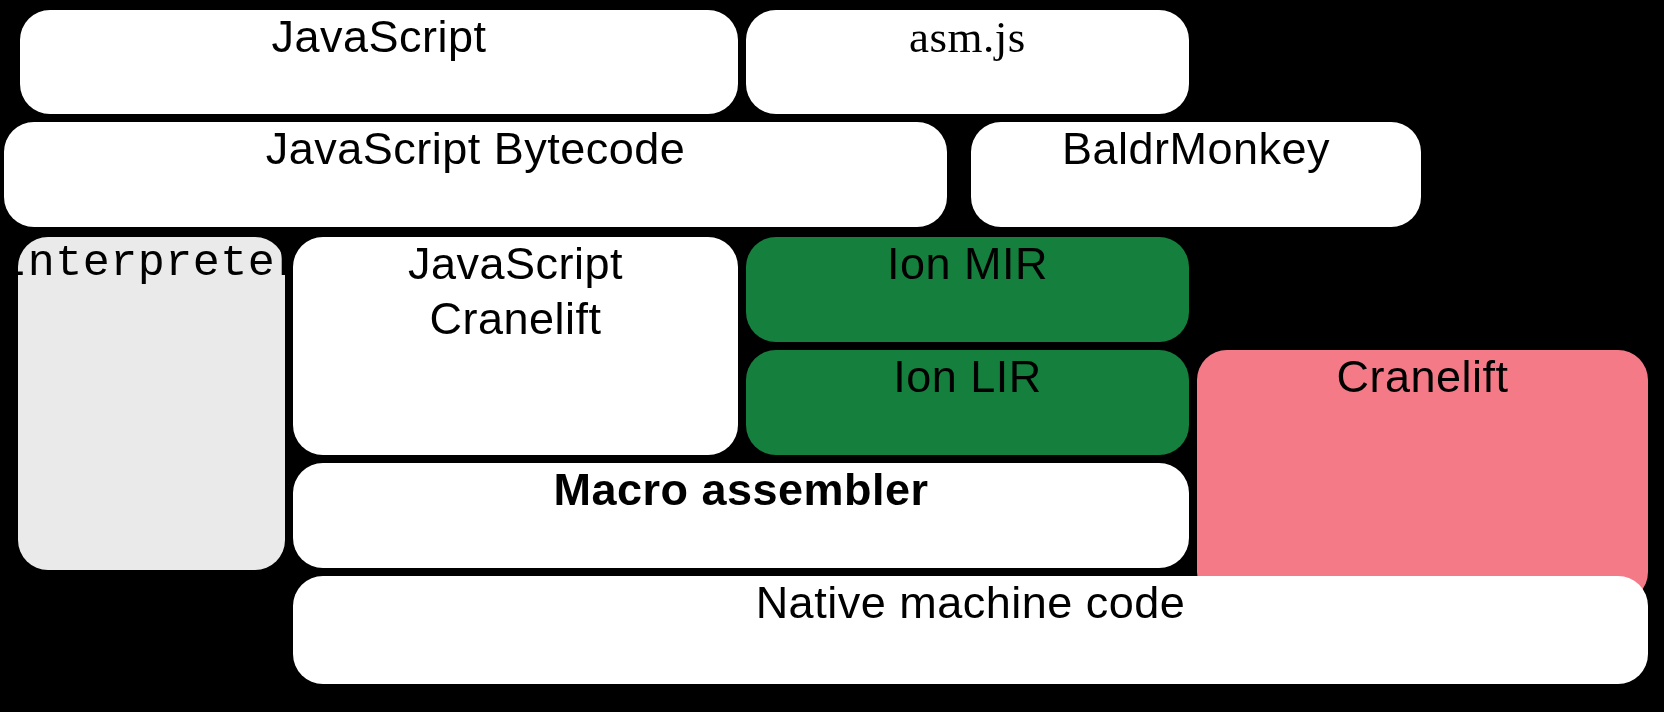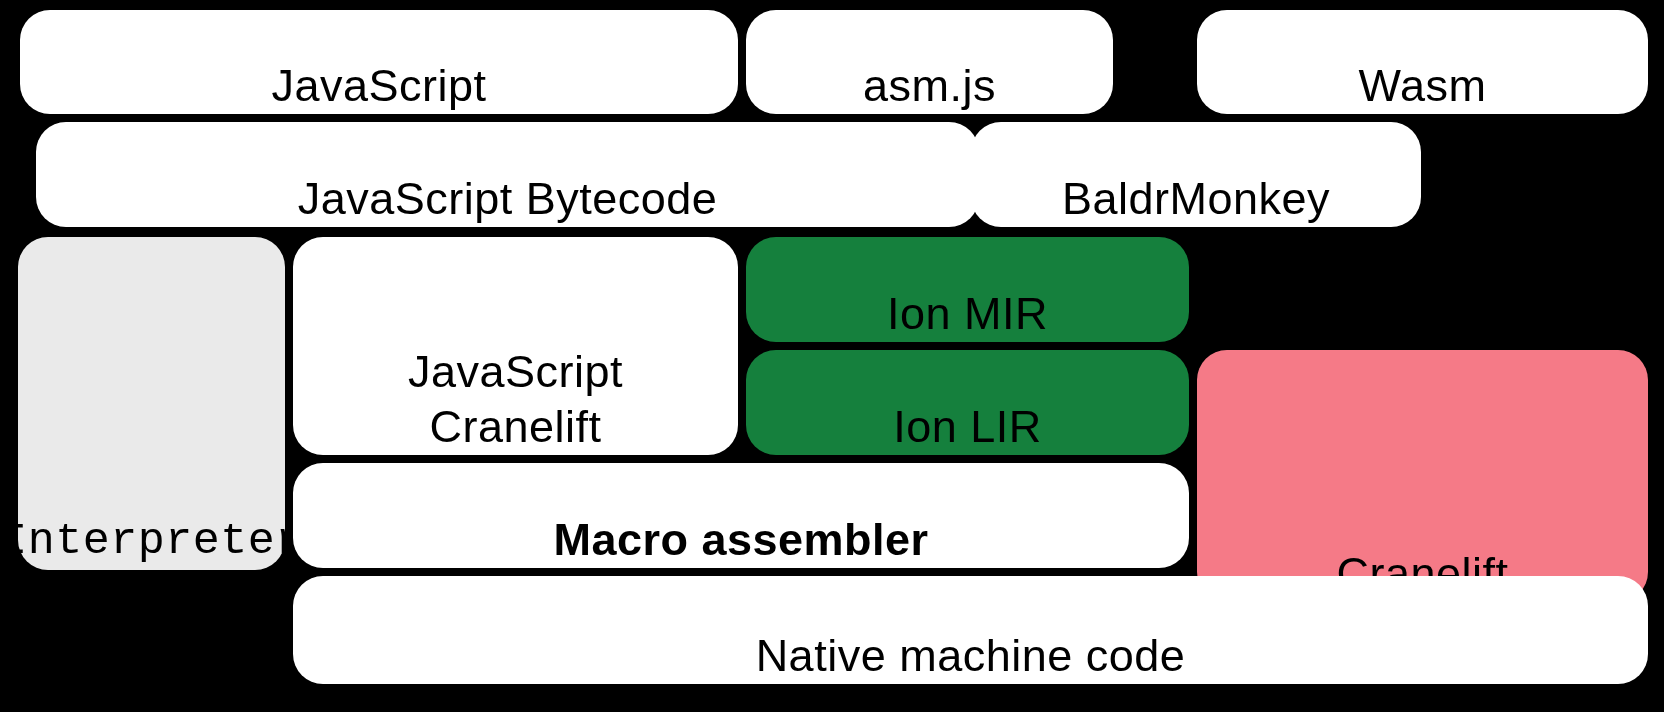--- a/index.html
+++ b/index.html
@@ -15,37 +15,37 @@
     overflow: hidden;
     font-family: "Liberation Sans", sans-serif;
   }
   .node {
     position: absolute;
     box-sizing: border-box;
     border-radius: 30px;
     display: flex;
     flex-direction: column;
     align-items: center;
-    justify-content: flex-end;
+    justify-content: flex-start;
     text-align: center;
     font-size: 45px;
     line-height: 1.22;
     color: #000000;
     letter-spacing: 0.5px;
   }
   .fill-white { background: #FFFFFF; }
   .fill-gray  { background: #EAEAEA; font-family: Liberation Mono, monospace; }
   .fill-green { background: #15803d; }
   .fill-pink  { background: #F57A87; }
 
   
   .n-js        { left: 20px;   top: 10px;  width: 718px;  height: 104px; }
-  .n-asmjs     { left: 746px;  top: 10px;  width: 367px;  height: 104px; }
+  .n-asmjs     { left: 746px;  top: 10px;  width: 443px;  height: 104px; font-family: Liberation Serif, serif; }
   .n-wasm      { left: 1197px; top: 10px;  width: 451px;  height: 104px; }
-  .n-bytecode  { left: 36px;   top: 122px; width: 943px;  height: 105px; }
+  .n-bytecode  { left: 4px;   top: 122px; width: 943px;  height: 105px; }
   .n-baldr     { left: 971px;  top: 122px; width: 450px;  height: 105px; }
   .n-interp    { left: 18px;   top: 237px; width: 267px;  height: 333px; }
   .n-baseline  { left: 293px;  top: 237px; width: 445px;  height: 218px; }
   .n-ionmir    { left: 746px;  top: 237px; width: 443px;  height: 105px; }
   .n-ionlir    { left: 746px;  top: 350px; width: 443px;  height: 105px; }
   .n-cranelift { left: 1197px; top: 350px; width: 451px;  height: 252px; }
   .n-macro     { left: 293px;  top: 463px; width: 896px;  height: 105px; font-weight: bold; }
   .n-native    { left: 293px;  top: 576px; width: 1355px; height: 108px; }
 </style>
 </head>
@@ -54,23 +54,20 @@
 <div class="canvas">
 
   <div class="node fill-white n-js">
     <span>JavaScript</span>
   </div>
 
   <div class="node fill-white n-asmjs">
     <span>asm.js</span>
   </div>
 
-  <div class="node fill-white n-wasm">
-    <span>Wasm</span>
-  </div>
 
   <div class="node fill-white n-bytecode">
     <span>JavaScript Bytecode</span>
   </div>
 
   <div class="node fill-white n-baldr">
     <span>BaldrMonkey</span>
   </div>
 
   <div class="node fill-gray n-interp">

